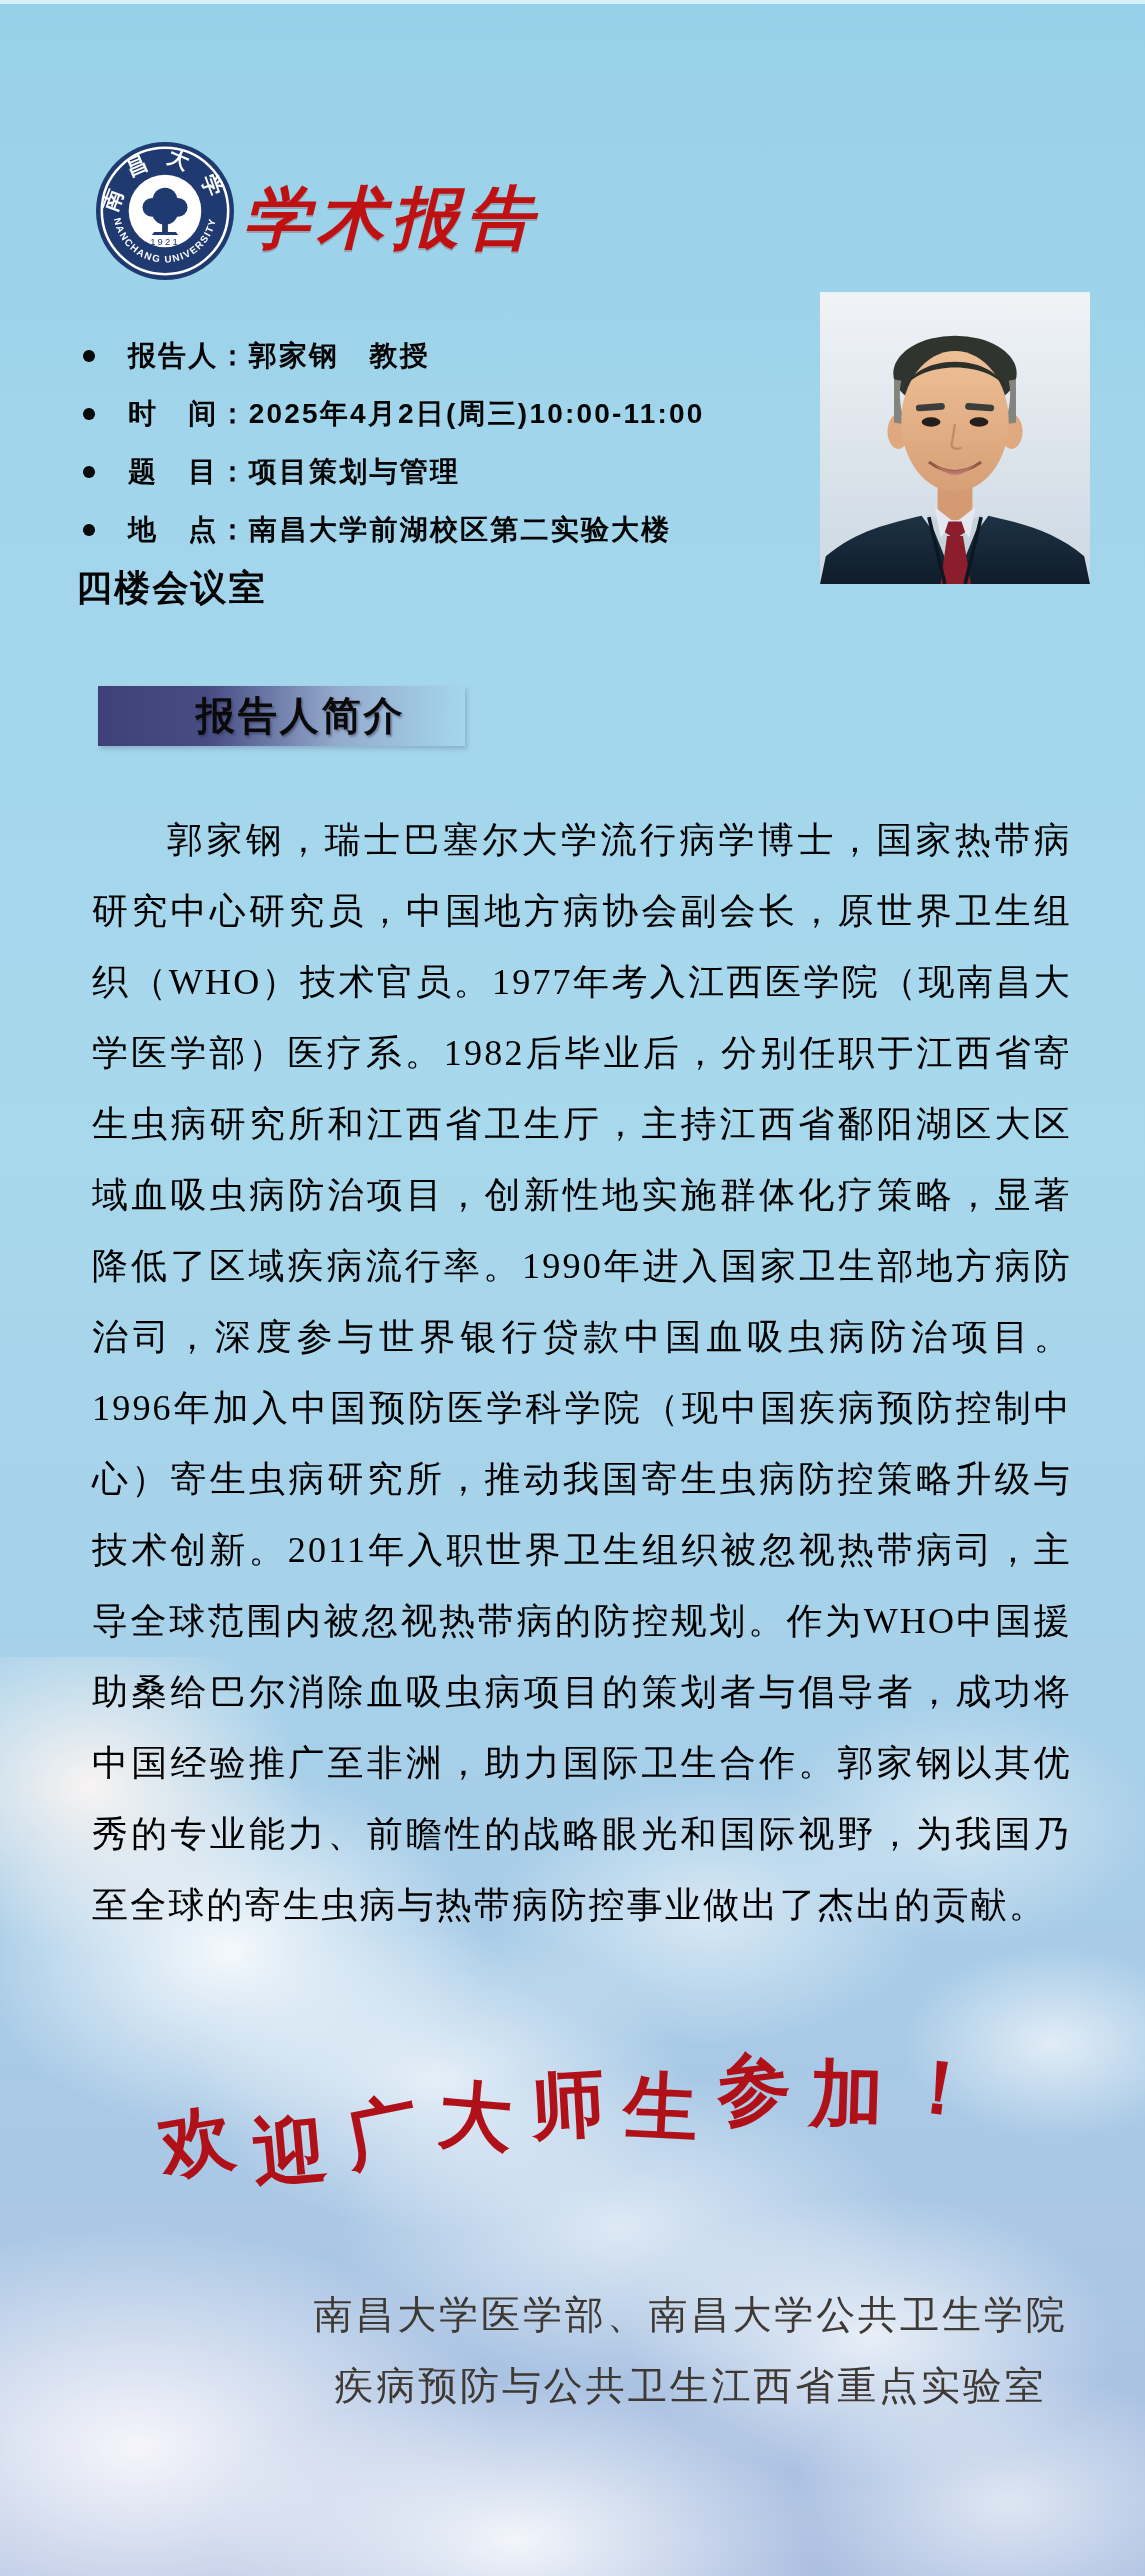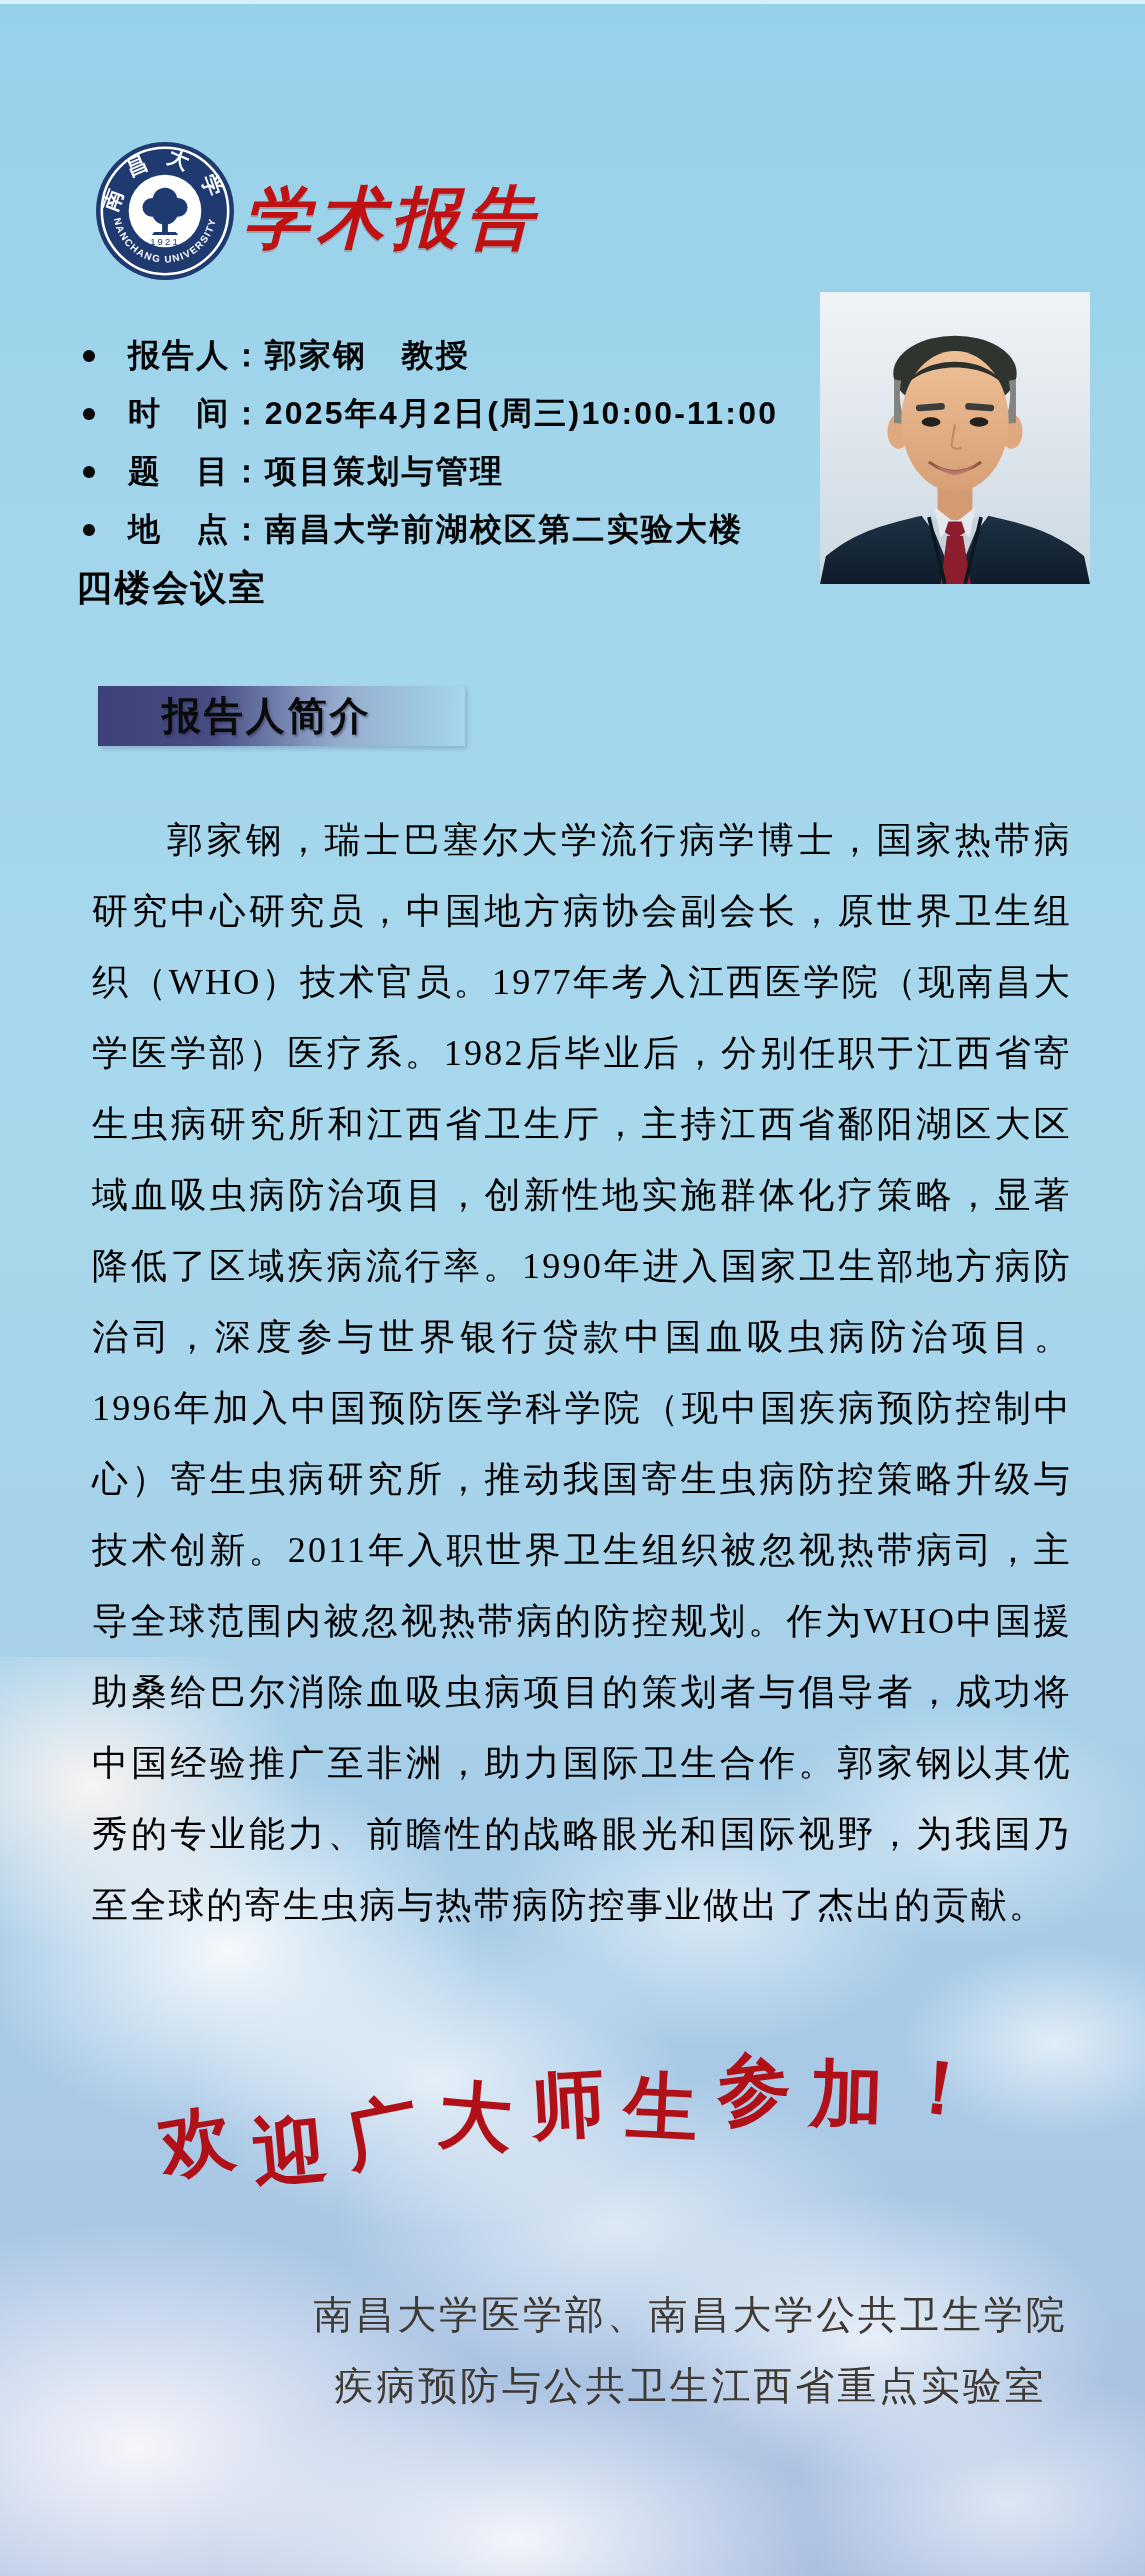--- a/index.html
+++ b/index.html
@@ -30,33 +30,33 @@
   .seal{position:absolute;left:96px;top:142px;width:138px;height:138px;}
   .page-title{
     position:absolute;left:243px;top:178px;height:80px;line-height:80px;
     font-size:67px;font-weight:900;letter-spacing:7.3px;color:#bf1111;
     text-shadow:0 1.5px 0 rgba(120,20,20,.25);white-space:nowrap;font-style:italic;
   }
   
   .details{position:absolute;left:76px;top:327px;width:727px;}
   .detail-row{display:flex;align-items:center;height:58px;white-space:nowrap;}
   .dot{width:11.6px;height:11.6px;border-radius:50%;background:#0a0a0a;margin:0 33px 0 7.3px;flex:0 0 auto;}
-  .detail-label,.detail-value{font-size:32px;font-weight:bold;color:#050505;letter-spacing:2.2px;}
+  .detail-label,.detail-value{font-size:28px;font-weight:bold;color:#050505;letter-spacing:2.2px;}
   .detail-cont{height:58px;line-height:58px;font-size:36px;font-weight:bold;color:#050505;letter-spacing:2.2px;}
   
   .photo{position:absolute;left:820px;top:292px;width:270px;height:292px;}
   
   .section-bar{
     position:absolute;left:98px;top:686px;width:367px;height:60px;line-height:60px;
     background:linear-gradient(90deg,#3d4178 0%,#474c83 30%,rgba(140,146,188,.65) 65%,rgba(165,200,232,0) 100%);
     box-shadow:2.2px 2.9px 4.4px rgba(60,70,110,.25);
   }
   .section-title{
     padding-left:64px;font-size:39px;font-weight:bold;color:#0a0a0a;letter-spacing:2.9px;
-    text-shadow:1.5px 2.2px 2.2px rgba(40,40,70,.45);white-space:nowrap;
+    text-shadow:1.5px 2.2px 2.2px rgba(40,40,70,.45);white-space:nowrap;margin-left:34px;
   }
   
   .bio{
     position:absolute;left:92px;top:805px;width:980px;
     font-family:Liberation Serif, serif;
     font-size:36px;line-height:71px;letter-spacing:2.2px;color:#000;
     text-align:justify;text-indent:75px;
   }
   
   .welcome{

